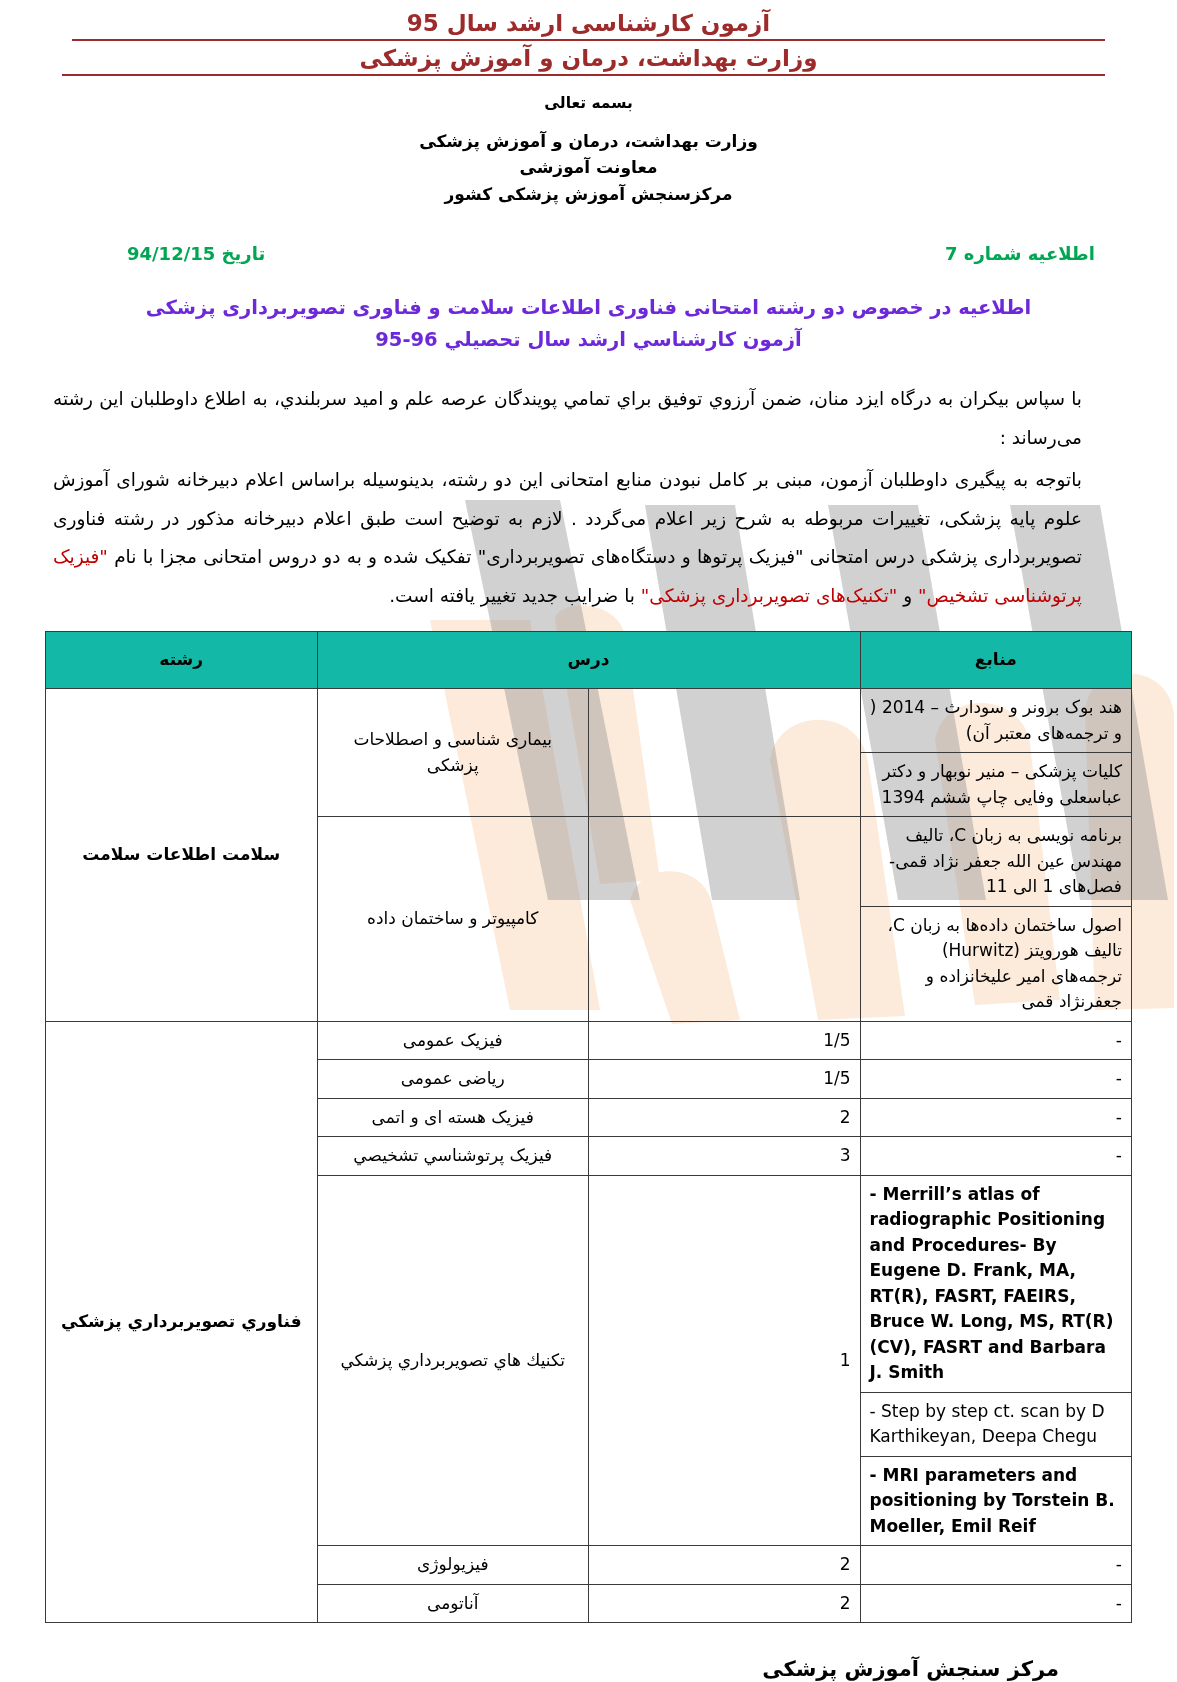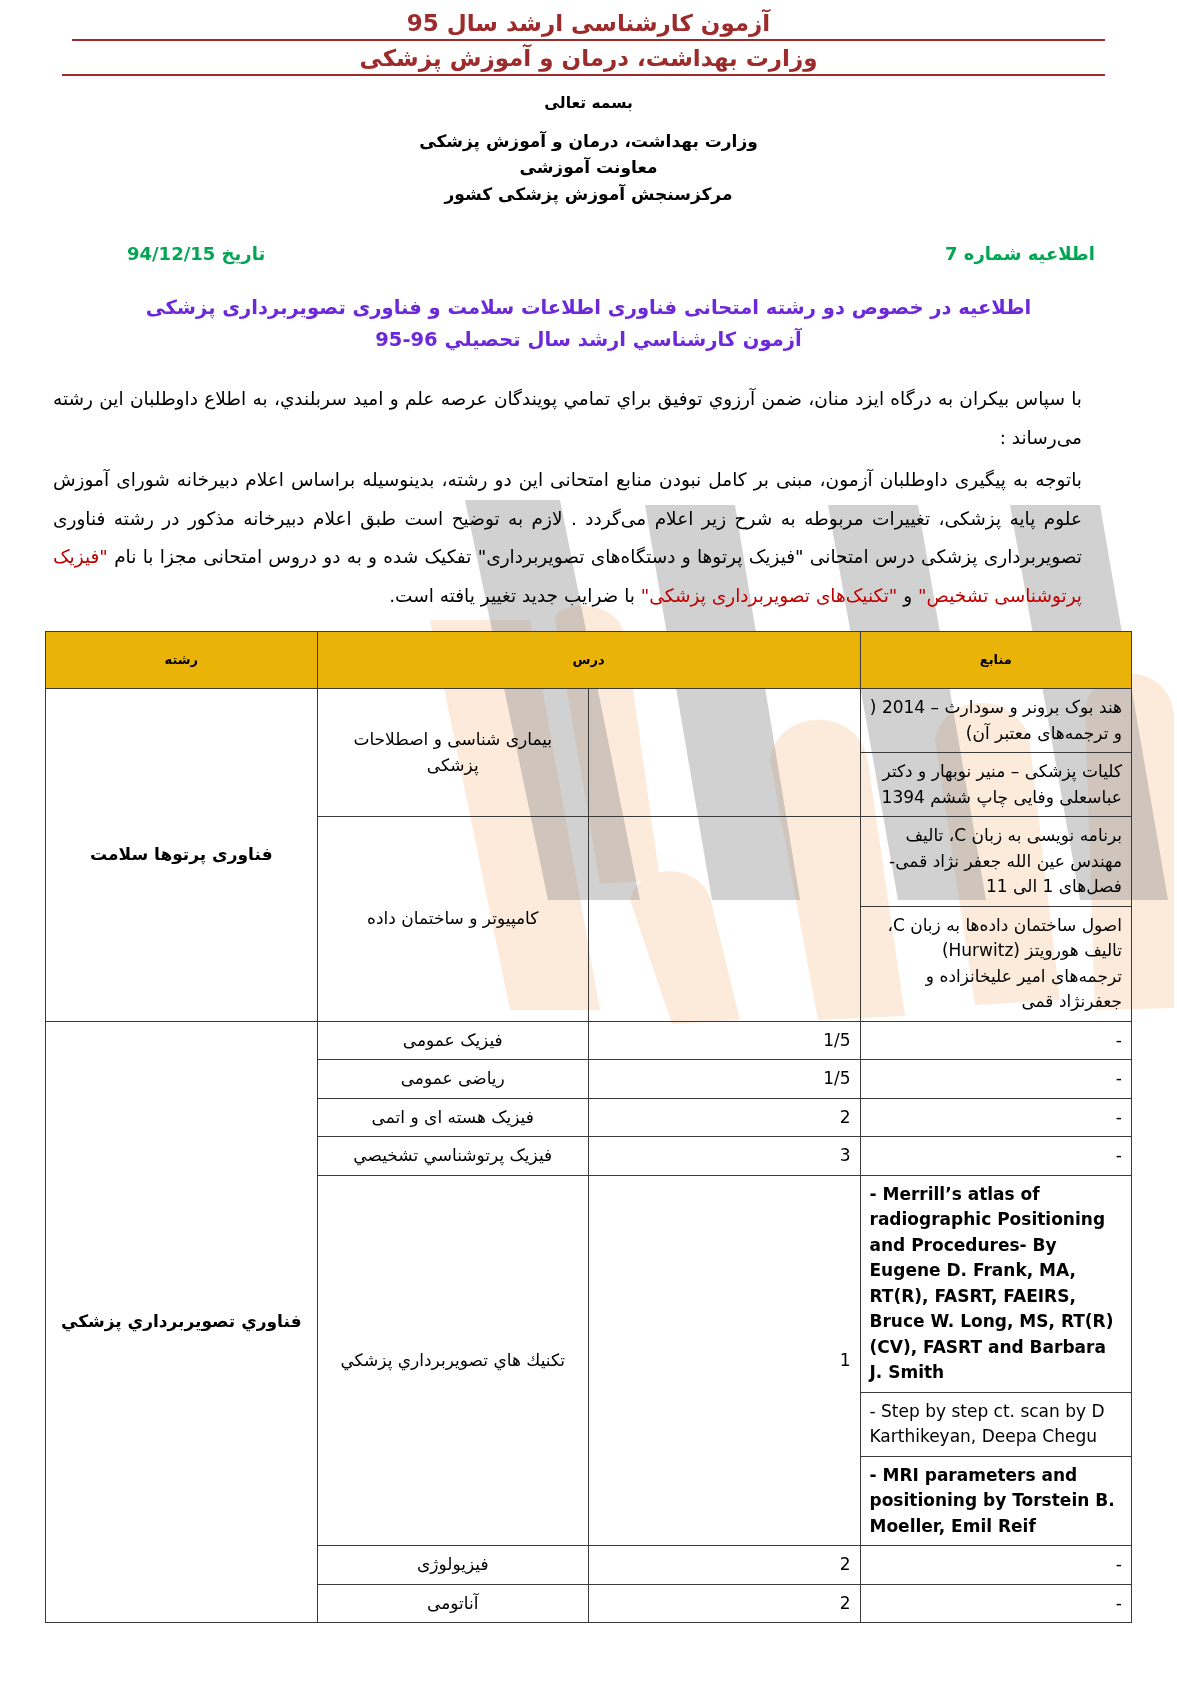--- a/index.html
+++ b/index.html
@@ -116,25 +116,25 @@
   }
   table.courses th,
   table.courses td {
     border: 1px solid #3a3a3a;
     padding: 6px 9px;
     vertical-align: middle;
     font-size: 17px;
     line-height: 1.5;
   }
   table.courses thead th {
-    background: #eab308;
+    background: #14b8a6;
     font-weight: bold;
     text-align: center;
     height: 44px;
-    font-size: 13px;
+    font-size: 17px;
     margin-top: 12px;
   }
   .col-field { width: 200px; text-align: center; font-weight: bold; font-size: 19px; line-height: 1.7; }
   .col-course { width: 238px; text-align: center; }
   .col-coef { width: 68px; text-align: right; font-size: 18px; }
   .col-src { text-align: right; }
   .col-src.ltr { direction: ltr; text-align: left; }
   .src-b { font-weight: bold; }
   .dash { text-align: right; }
 
@@ -209,21 +209,21 @@
           <th colspan="1">منابع</th>
           <th colspan="2">درس</th>
           <th>رشته</th>
         </tr>
       </thead>
       <tbody id="courses-body">
           <tr>
             <td class="col-src">هند بوک برونر و سودارث – 2014 ( و ترجمه‌های معتبر آن)</td>
             <td class="col-coef" rowspan="2"></td>
             <td class="col-course" rowspan="2">بیماری شناسی و اصطلاحات پزشکی</td>
-            <td class="col-field" rowspan="4">فناوری پرتوها سلامت</td>
+            <td class="col-field" rowspan="4">سلامت اطلاعات سلامت</td>
           </tr>
           <tr>
             <td class="col-src">کلیات پزشکی – منیر نوبهار و دکتر عباسعلی وفایی چاپ ششم 1394</td>
           </tr>
           <tr>
             <td class="col-src">برنامه نویسی به زبان C، تالیف مهندس عین الله جعفر نژاد قمی-فصل‌های 1 الی 11</td>
             <td class="col-coef" rowspan="2"></td>
             <td class="col-course" rowspan="2">کامپیوتر و ساختمان داده</td>
           </tr>
           <tr>
@@ -268,14 +268,15 @@
           </tr>
           <tr>
             <td class="col-src dash">-</td>
             <td class="col-coef" rowspan="1">2</td>
             <td class="col-course" rowspan="1">آناتومی</td>
           </tr>
         </tbody>
     </table>
   </div>
 
+  <div class="footer-sign">مرکز سنجش آموزش پزشکی</div>
 
 </div>
 
 </body></html>

